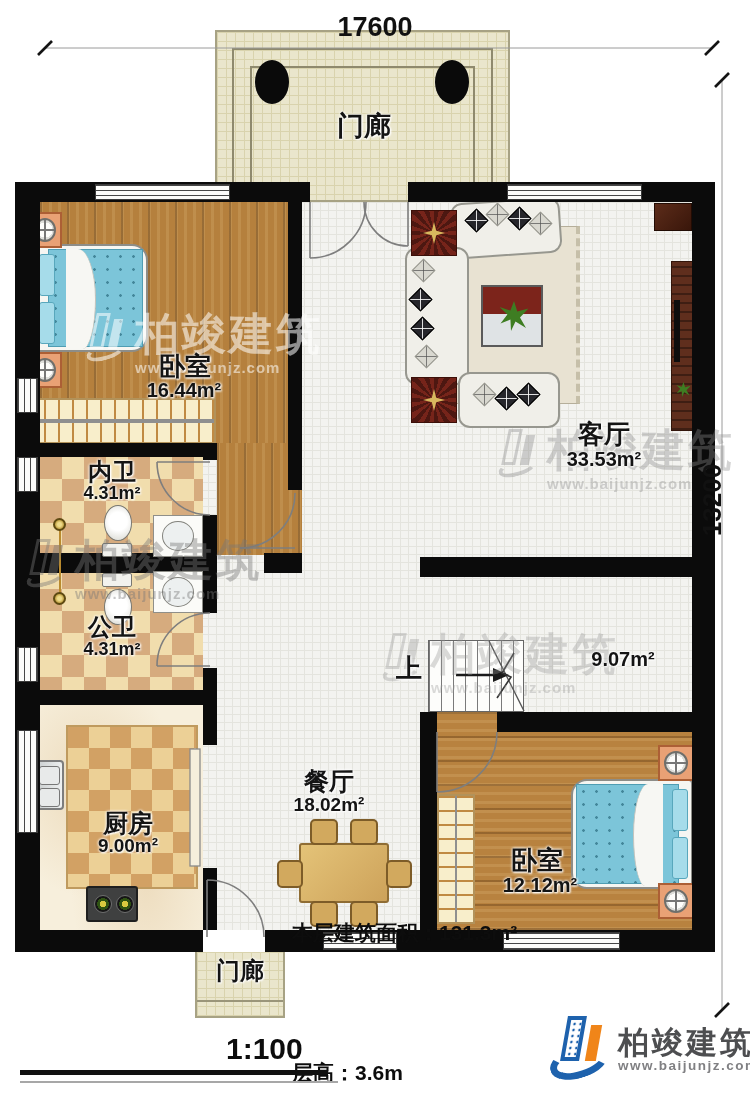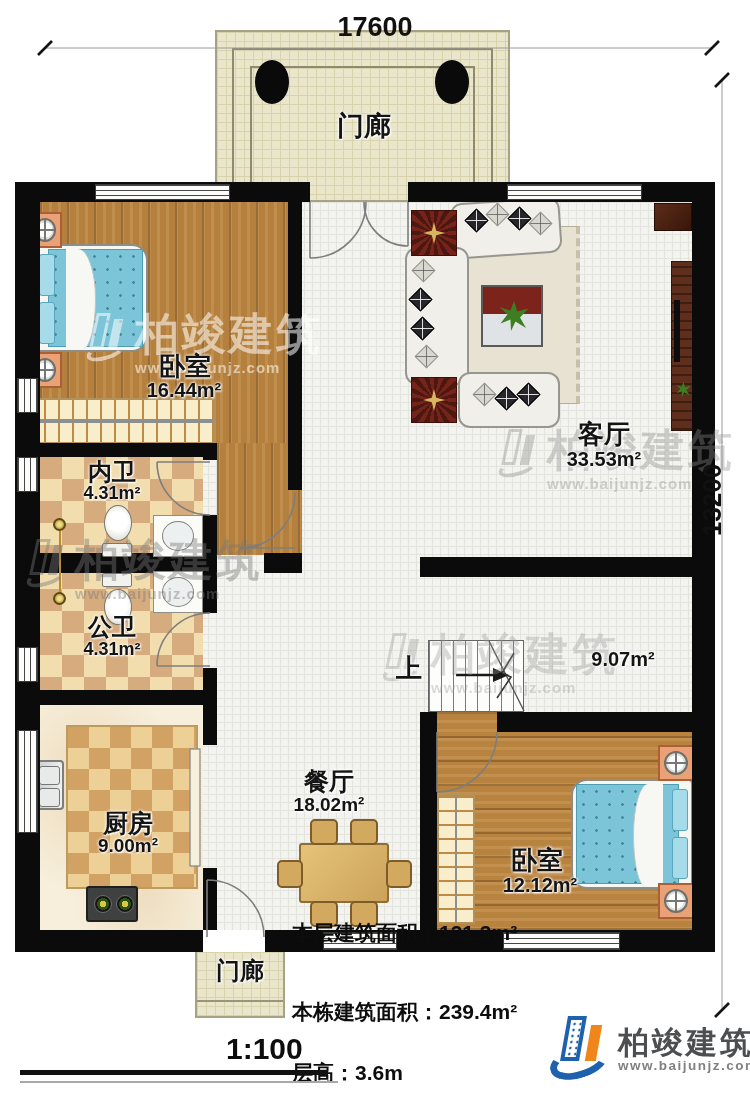--- a/index.html
+++ b/index.html
@@ -358,21 +358,20 @@
         <div class="b2"></div>
         <div class="sw"></div>
       </div>
     <div>
         <div class="wm-company">柏竣建筑</div>
          <div class="wm-site">www.baijunjz.com</div>
       </div>
   </div>
 
   <div class="info-line" style="top:919px">本层建筑面积：131.3m²</div>
-  <div class="info-line" style="top:998px">本栋建筑面积：239.4m²</div>
   <div class="info-line" style="top:1059px">层高：3.6m</div>
 
   <div class="ttl" style="left:226px;top:1032px;font-size:30px">1:100</div>
   <div class="abs" style="left:20px;top:1070px;width:308px;height:5px;background:#111;z-index:6"></div>
   <div class="abs" style="left:20px;top:1081px;width:318px;height:2px;background:#a7a7a7;z-index:6"></div>
 
   <div class="logo-icon">
       <div class="t1"></div>
       <div class="t2"></div>
       <div class="sw"></div>

